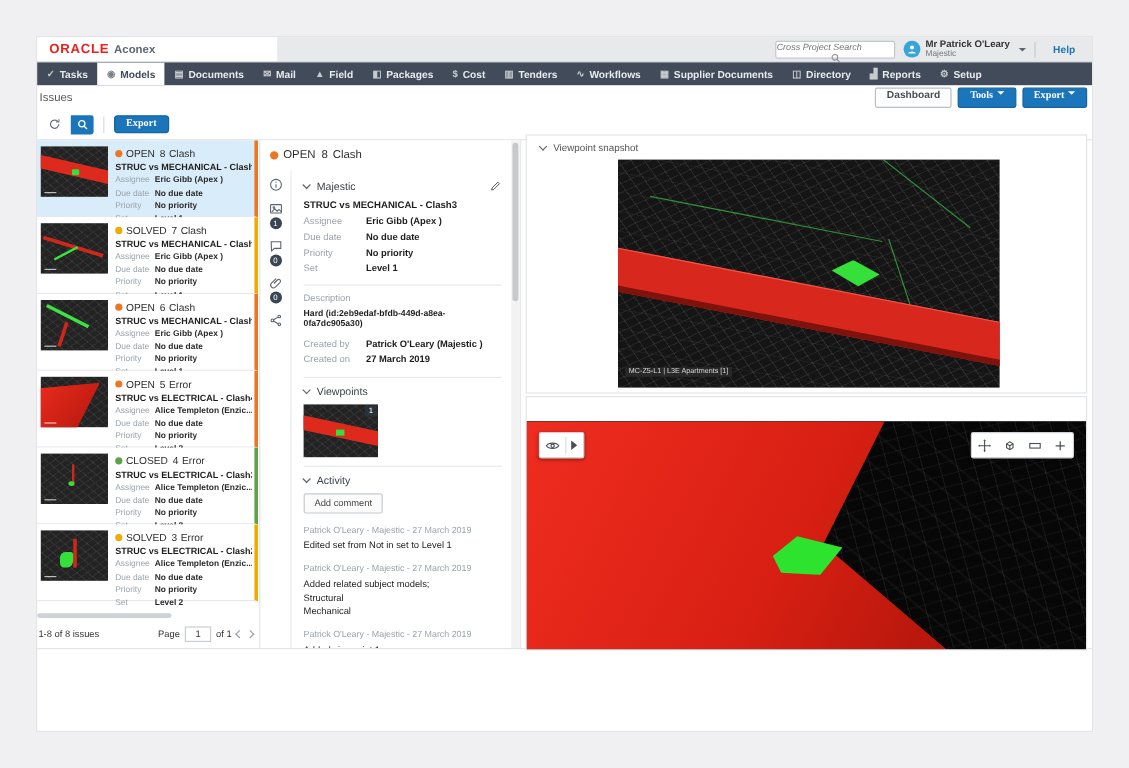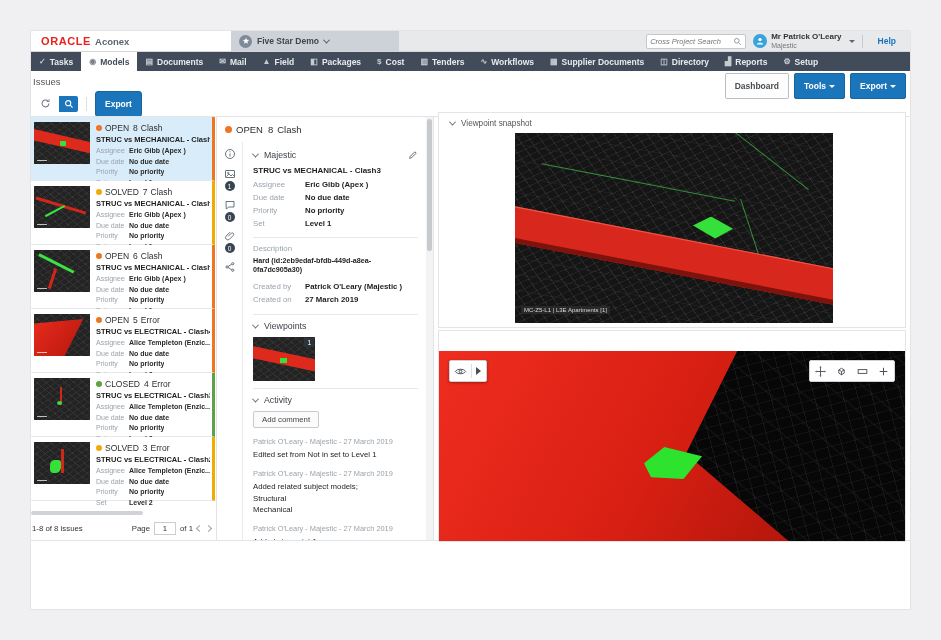--- a/index.html
+++ b/index.html
@@ -9,44 +9,44 @@
 
   
   .hdr { position:absolute; top:0; left:0; right:0; height:21px; background:#e7e9eb; border-bottom:1px solid #d3d7da; display:flex; align-items:stretch; }
   .brand { width:200px; background:#fff; display:flex; align-items:center; gap:4px; padding-left:10px; }
   .oracle { color:var(--oracle-red,#e8221e); font-weight:bold; font-size:11px; letter-spacing:.6px; }
   .aconex { color:#5d6670; font-weight:bold; font-size:9.5px; }
   .projsel { width:168px; background:#ccd2d8; display:flex; align-items:center; gap:5px; padding:0 8px; cursor:pointer; }
   .picon { width:13px; height:13px; border-radius:50%; background:#7e8a97; display:flex; align-items:center; justify-content:center; flex:none; }
   .plabel { font-size:8.5px; color:#3f4650; font-weight:bold; white-space:nowrap; }
   .hdr-right { margin-left:auto; display:flex; align-items:center; padding-right:6px; gap:7px; }
-  .xsearch { width:100px; height:15px; background:#fff; border:1px solid #c3c8cd; border-radius:2px; display:flex; align-items:center; padding:0 3px; }
+  .xsearch { width:100px; height:15px; background:#fff; border:1px solid #c3c8cd; border-radius:2px; display:flex; align-items:center; padding:0 3px;flex-direction:column; }
   .xsearch input { border:0; outline:0; flex:1; min-width:0; font-size:7.5px; font-style:italic; color:#555; font-family:inherit; background:transparent; }
   .user { display:flex; align-items:center; gap:4px; cursor:pointer; }
   .avatar { width:14px; height:14px; border-radius:50%; background:#39a3dc; display:flex; align-items:center; justify-content:center; flex:none; }
   .names { line-height:1.15; }
   .uname { font-size:8px; font-weight:bold; color:#333; }
   .uorg { font-size:7px; color:#777; }
   .caret { display:inline-block; width:0; height:0; border:3px solid transparent; border-top-color:#5d6670; margin-left:3px; transform:translateY(2px); }
   .hdiv { width:1px; height:13px; background:#c6cbd0; }
   .help { color:var(--accent,#1b75bb); font-size:8.5px; font-weight:bold; padding:0 8px; text-decoration:none; }
 
   
   .nav { position:absolute; top:21px; left:0; right:0; height:19px; background:var(--nav-bg,#414b59); display:flex; align-items:stretch; overflow:hidden; }
   .nav-item { display:flex; align-items:center; gap:4px; padding:0 8px; color:#e8ebee; font-size:8.5px; font-weight:bold; white-space:nowrap; cursor:pointer; }
   .nav-item .nicon { font-size:8px; opacity:.8; font-style:normal; }
   .nav-item.active { background:#fff; color:#414b59; }
   .nav-item.active .nicon { opacity:.7; }
 
   
   .ptitle { position:absolute; top:45px; left:2px; font-size:9.5px; color:#555; }
   .tb-right { position:absolute; top:42px; right:4px; display:flex; gap:5px; }
-  .btn { height:17px; font-size:8.5px; font-weight:bold; border-radius:2px; display:inline-flex; align-items:center; padding:12px 9px; cursor:pointer; border:1px solid transparent; }
+  .btn { height:17px; font-size:8.5px; font-weight:bold; border-radius:2px; display:inline-flex; align-items:flex-start; padding:0 9px; cursor:pointer; border:1px solid transparent; }
   .btn.light { background:#fdfdfd; border-color:#b9bfc6; color:#4a4f55; }
-  .btn.blue { background:var(--accent,#1b75bb); border-color:#15659f; color:#fff; }
+  .btn.blue { background:var(--accent,#1b75bb); border-color:#15659f; color:#fff;font-family:Liberation Serif, serif; }
   .btn.blue .caret { border-top-color:#fff; }
   .search-row { position:absolute; top:63px; left:0; width:403px; height:19px; display:flex; align-items:center; }
   .refresh { margin:0 8px 0 9px; color:#6b7582; display:flex; cursor:pointer; }
   .sinput { width:160px; height:16px; border:1px solid #c9ced3; border-right:0; display:flex; align-items:center; padding:0 5px; background:#fff; }
   .sinput input { border:0; outline:0; width:100%; font-size:8px; font-style:italic; color:#666; font-family:inherit; }
   .sbtn { width:19px; height:16px; background:var(--accent,#1b75bb); display:flex; align-items:center; justify-content:center; cursor:pointer; border-radius:0 2px 2px 0; }
   .vdiv { width:1px; height:14px; background:#d9dce0; margin:0 8px; }
   .filters { border-radius:3px; height:15px; }
 
   
@@ -155,29 +155,20 @@
 </style>
 </head>
 <body>
 
 <div class="app">
 
   <div class="hdr">
     <div class="brand">
       <span class="oracle">ORACLE</span>
       <span class="aconex">Aconex</span>
-    </div>
-    <div class="projsel">
-      <span class="picon">
-        <svg width="8" height="8" viewBox="0 0 24 24" fill="#fff">
-            <path d="M12 2l2.6 6.6 7 .4-5.4 4.5 1.8 6.8L12 16.6 6 20.3l1.8-6.8L2.4 9l7-.4z"></path>
-          </svg>
-      </span>
-      <span class="plabel">Five Star Demo</span>
-      <i class="chev" style="border-color:#4a525c"></i>
     </div>
     <div class="hdr-right">
       <div class="xsearch">
         <input type="text" placeholder="Cross Project Search" style="">
         <span>
           <svg width="9" height="9" viewBox="0 0 24 24" fill="none" stroke="#8a9097" stroke-width="2.4">
               <circle cx="10" cy="10" r="6.2"></circle>
               <path d="M14.8 14.8L20.5 20.5"></path>
             </svg>
         </span>

